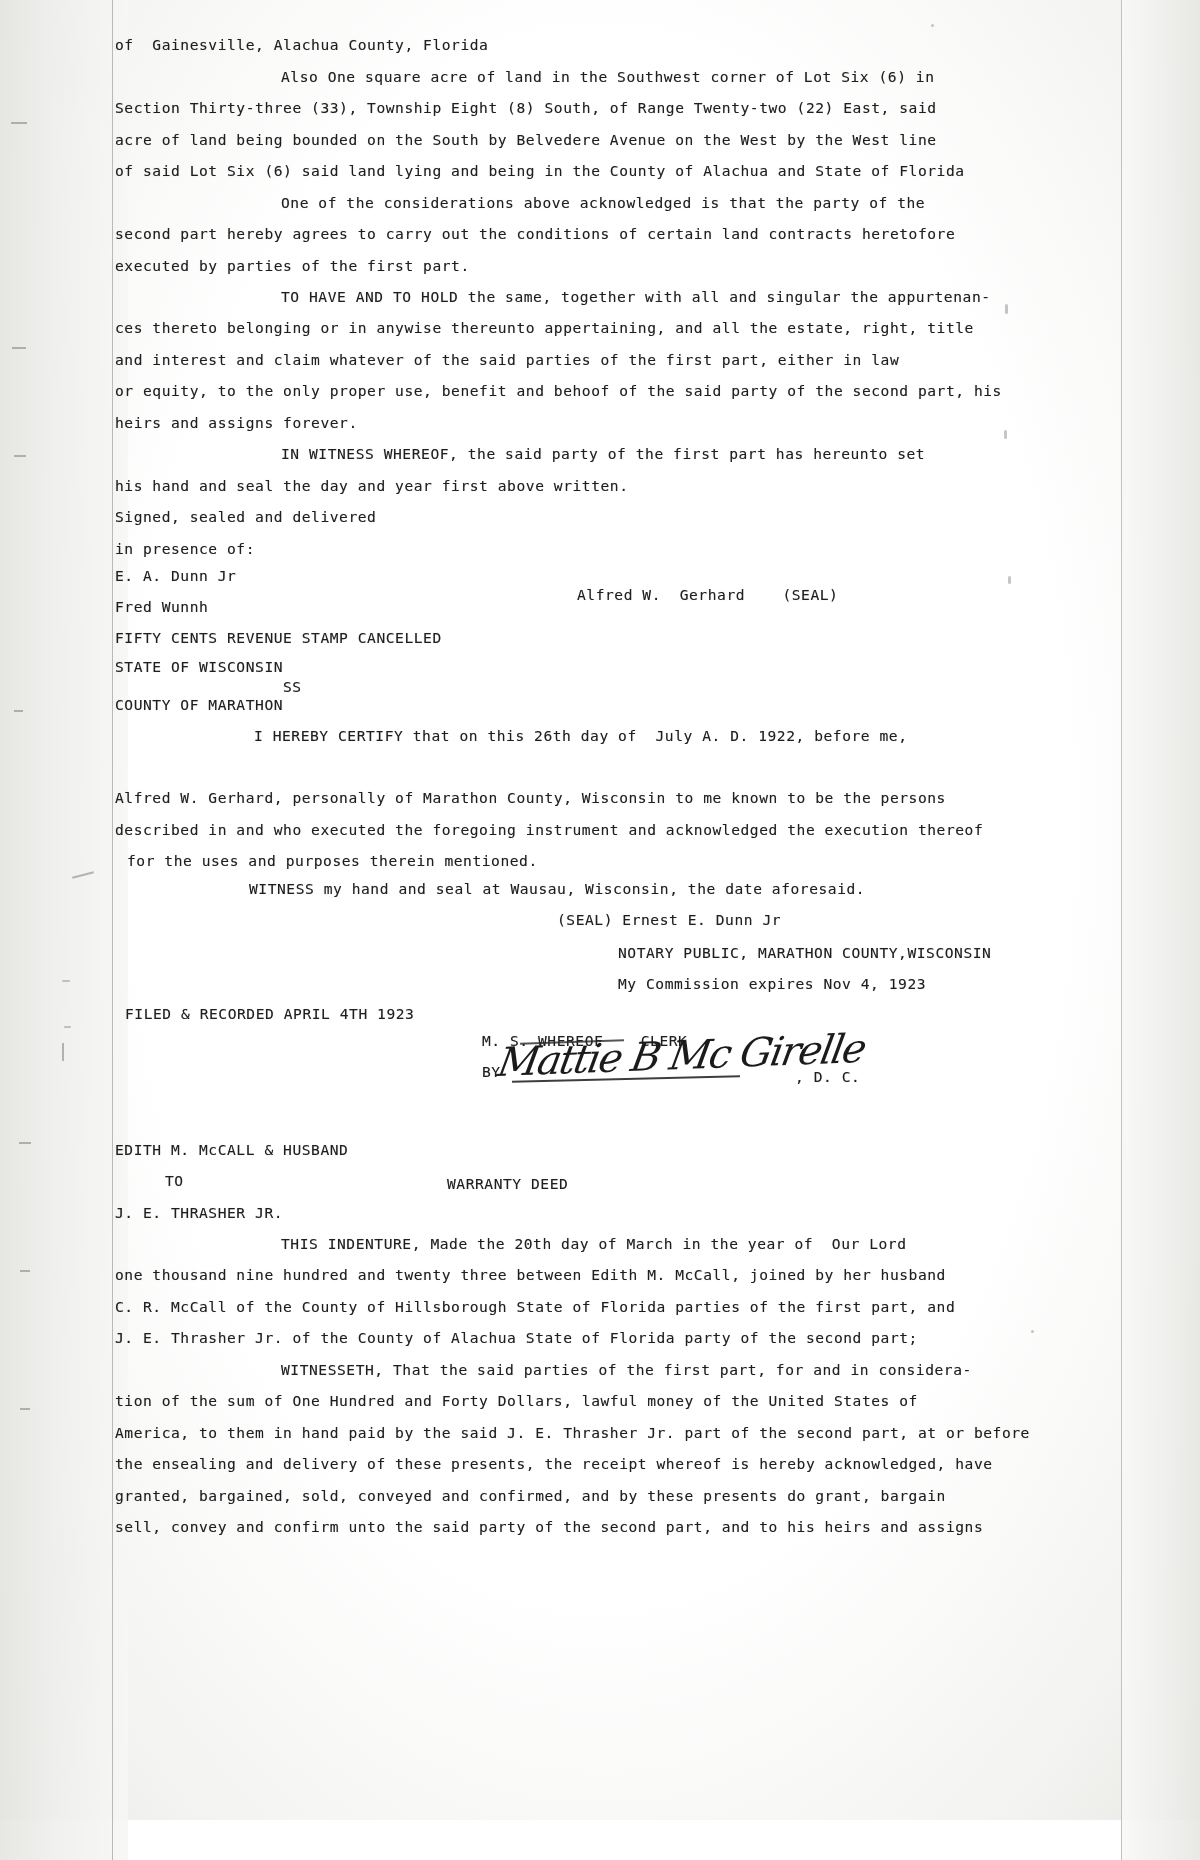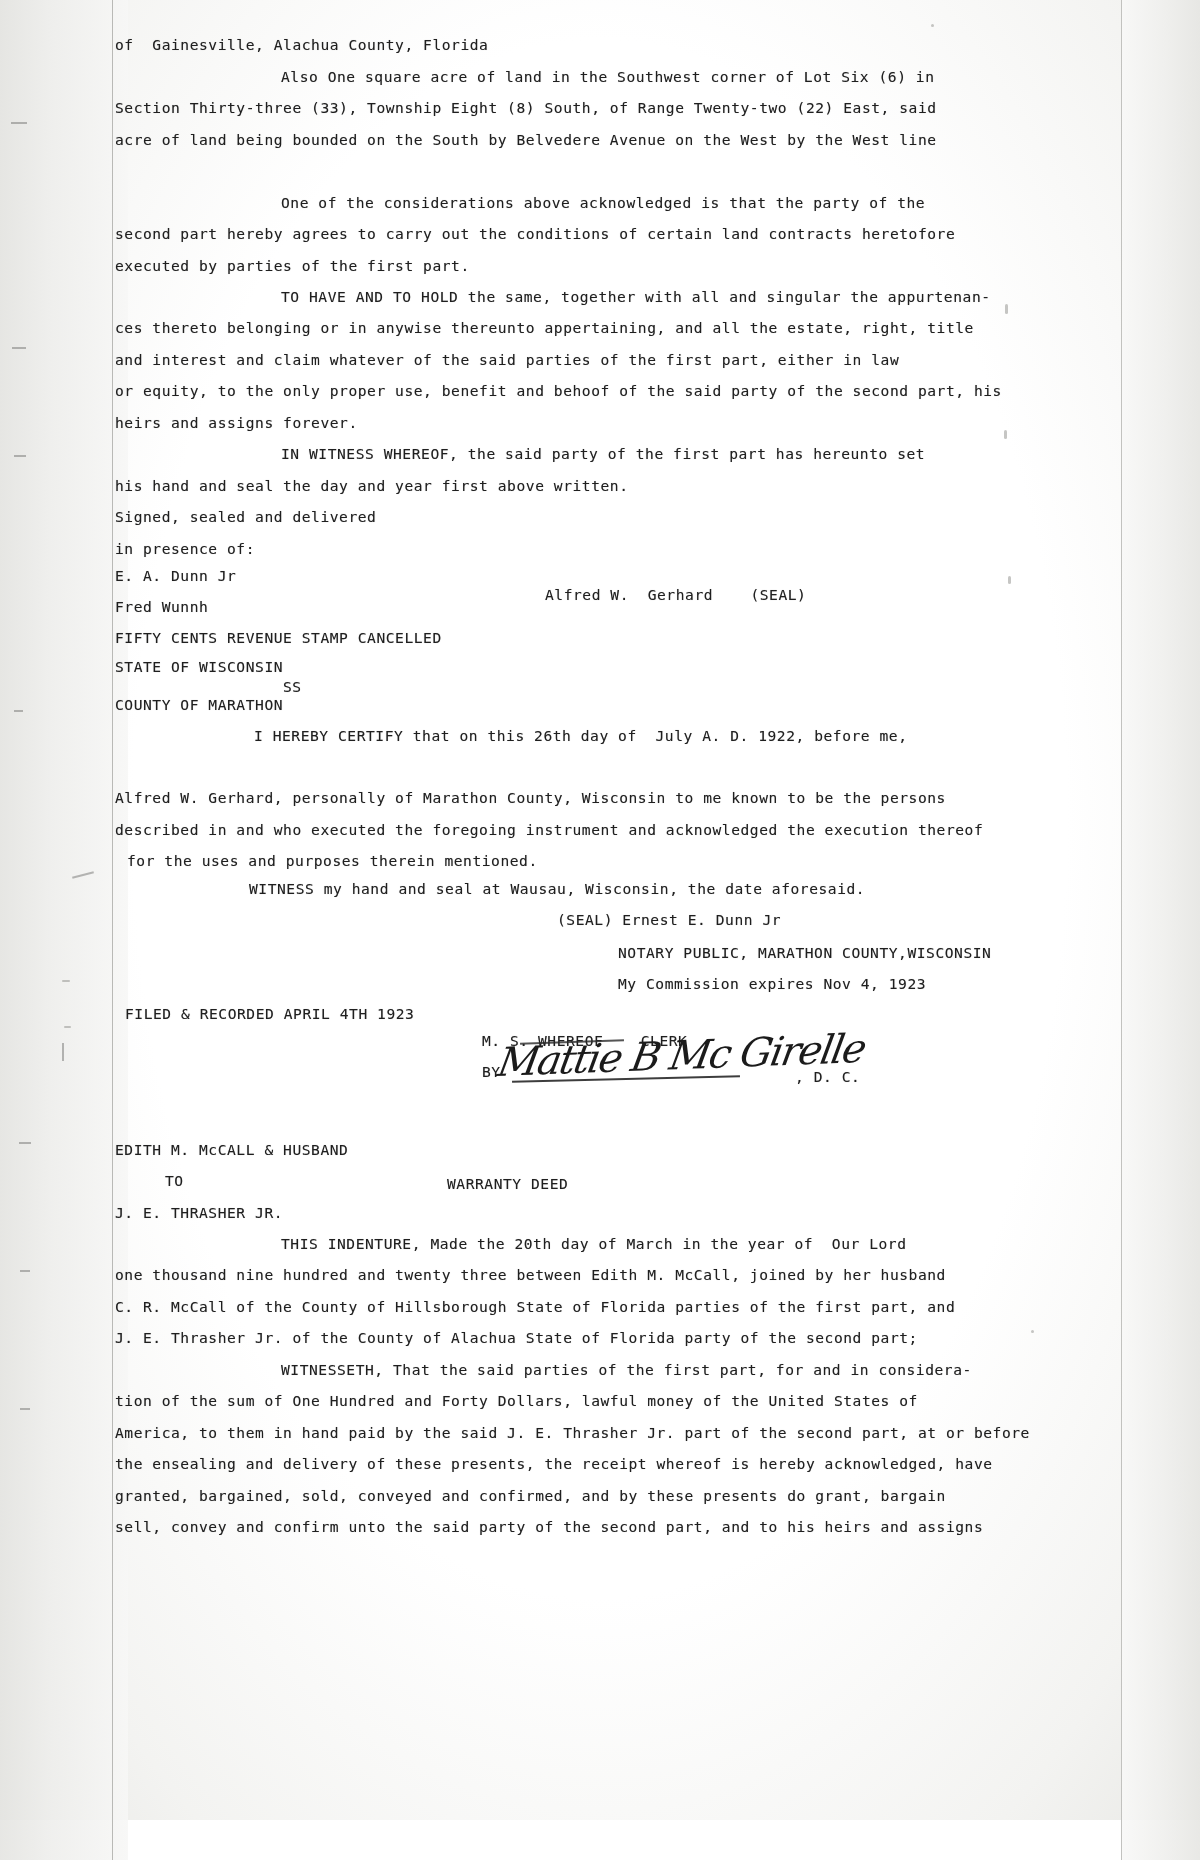--- a/index.html
+++ b/index.html
@@ -128,34 +128,35 @@
   <div class="dash" style="left:20px; top:1270px; width:10px; height:2px;"></div>
   <div class="dash" style="left:20px; top:1408px; width:10px; height:2px;"></div>
   <div class="dash" style="left:62px; top:1043px; width:2px; height:18px;"></div>
   <div class="dash" style="left:72px; top:874px; width:22px; height:2px; transform:rotate(-14deg);"></div>
 
   <div id="typed">
       <div class="ln" style="left: 115px; top: 36px;">of  Gainesville, Alachua County, Florida</div>
       <div class="ln" style="left: 281px; top: 68px;">Also One square acre of land in the Southwest corner of Lot Six (6) in</div>
       <div class="ln" style="left: 115px; top: 99px;">Section Thirty-three (33), Township Eight (8) South, of Range Twenty-two (22) East, said</div>
       <div class="ln" style="left: 115px; top: 131px;">acre of land being bounded on the South by Belvedere Avenue on the West by the West line</div>
+      <div class="ln" style="left: 115px; top: 162px;">of said Lot Six (6) said land lying and being in the County of Alachua and State of Florida</div>
       <div class="ln" style="left: 281px; top: 194px;">One of the considerations above acknowledged is that the party of the</div>
       <div class="ln" style="left: 115px; top: 225px;">second part hereby agrees to carry out the conditions of certain land contracts heretofore</div>
       <div class="ln" style="left: 115px; top: 257px;">executed by parties of the first part.</div>
       <div class="ln" style="left: 281px; top: 288px;">TO HAVE AND TO HOLD the same, together with all and singular the appurtenan-</div>
       <div class="ln" style="left: 115px; top: 319px;">ces thereto belonging or in anywise thereunto appertaining, and all the estate, right, title</div>
       <div class="ln" style="left: 115px; top: 351px;">and interest and claim whatever of the said parties of the first part, either in law</div>
       <div class="ln" style="left: 115px; top: 382px;">or equity, to the only proper use, benefit and behoof of the said party of the second part, his</div>
       <div class="ln" style="left: 115px; top: 414px;">heirs and assigns forever.</div>
       <div class="ln" style="left: 281px; top: 445px;">IN WITNESS WHEREOF, the said party of the first part has hereunto set</div>
       <div class="ln" style="left: 115px; top: 477px;">his hand and seal the day and year first above written.</div>
       <div class="ln" style="left: 115px; top: 508px;">Signed, sealed and delivered</div>
       <div class="ln" style="left: 115px; top: 540px;">in presence of:</div>
       <div class="ln" style="left: 115px; top: 567px;">E. A. Dunn Jr</div>
-      <div class="ln" style="left: 545px; top: 586px;">Alfred W.  Gerhard    (SEAL)</div>
+      <div class="ln" style="left: 577px; top: 586px;">Alfred W.  Gerhard    (SEAL)</div>
       <div class="ln" style="left: 115px; top: 598px;">Fred Wunnh</div>
       <div class="ln" style="left: 115px; top: 629px;">FIFTY CENTS REVENUE STAMP CANCELLED</div>
       <div class="ln" style="left: 115px; top: 658px;">STATE OF WISCONSIN</div>
       <div class="ln" style="left: 283px; top: 678px;">SS</div>
       <div class="ln" style="left: 115px; top: 696px;">COUNTY OF MARATHON</div>
       <div class="ln" style="left: 254px; top: 727px;">I HEREBY CERTIFY that on this 26th day of  July A. D. 1922, before me,</div>
       <div class="ln" style="left: 115px; top: 789px;">Alfred W. Gerhard, personally of Marathon County, Wisconsin to me known to be the persons</div>
       <div class="ln" style="left: 115px; top: 821px;">described in and who executed the foregoing instrument and acknowledged the execution thereof</div>
       <div class="ln" style="left: 115px; top: 852px; margin-left: 12px;">for the uses and purposes therein mentioned.</div>
       <div class="ln" style="left: 249px; top: 880px;">WITNESS my hand and seal at Wausau, Wisconsin, the date aforesaid.</div>

